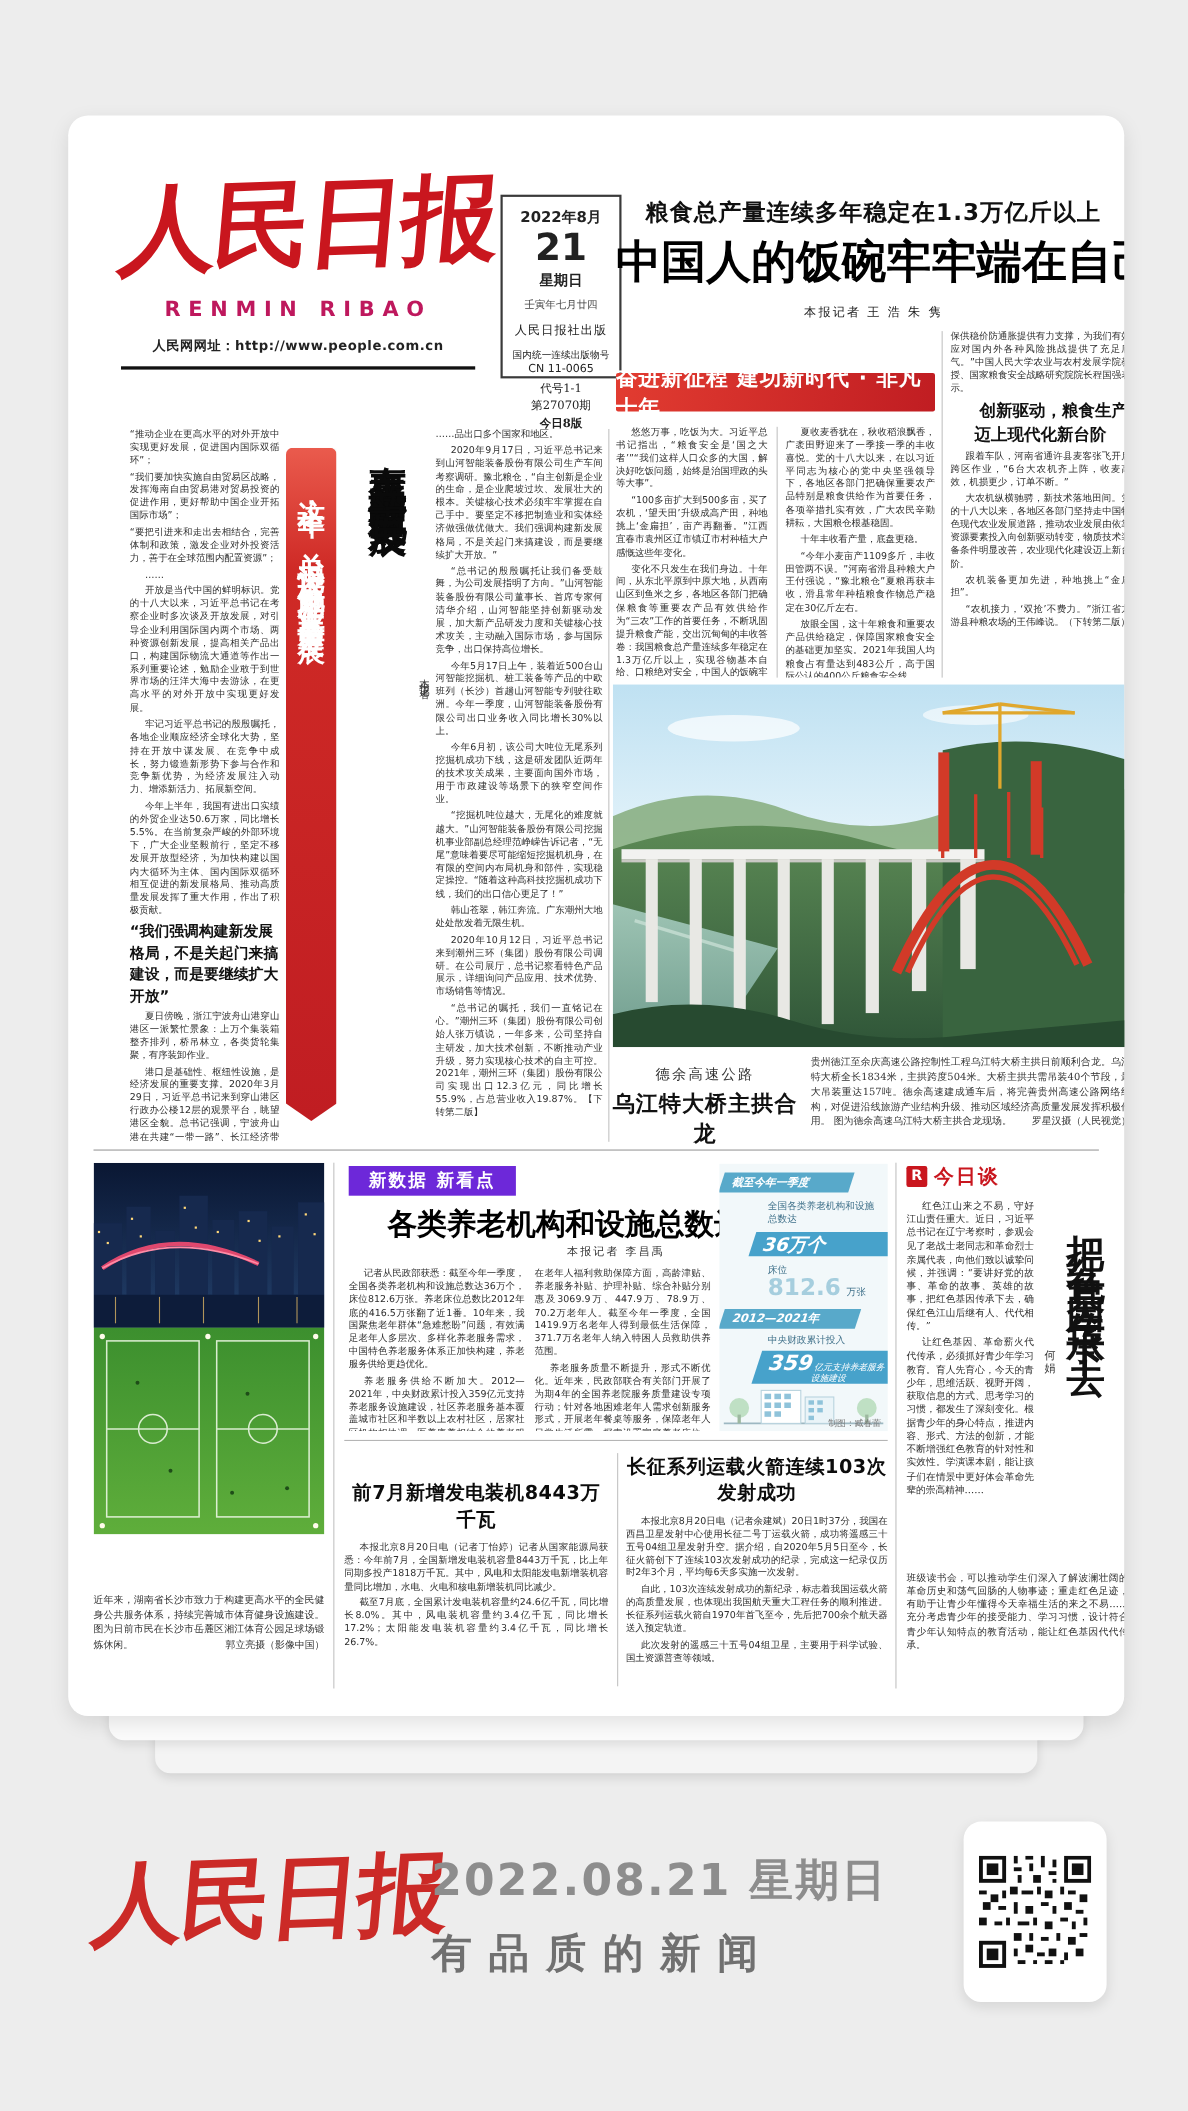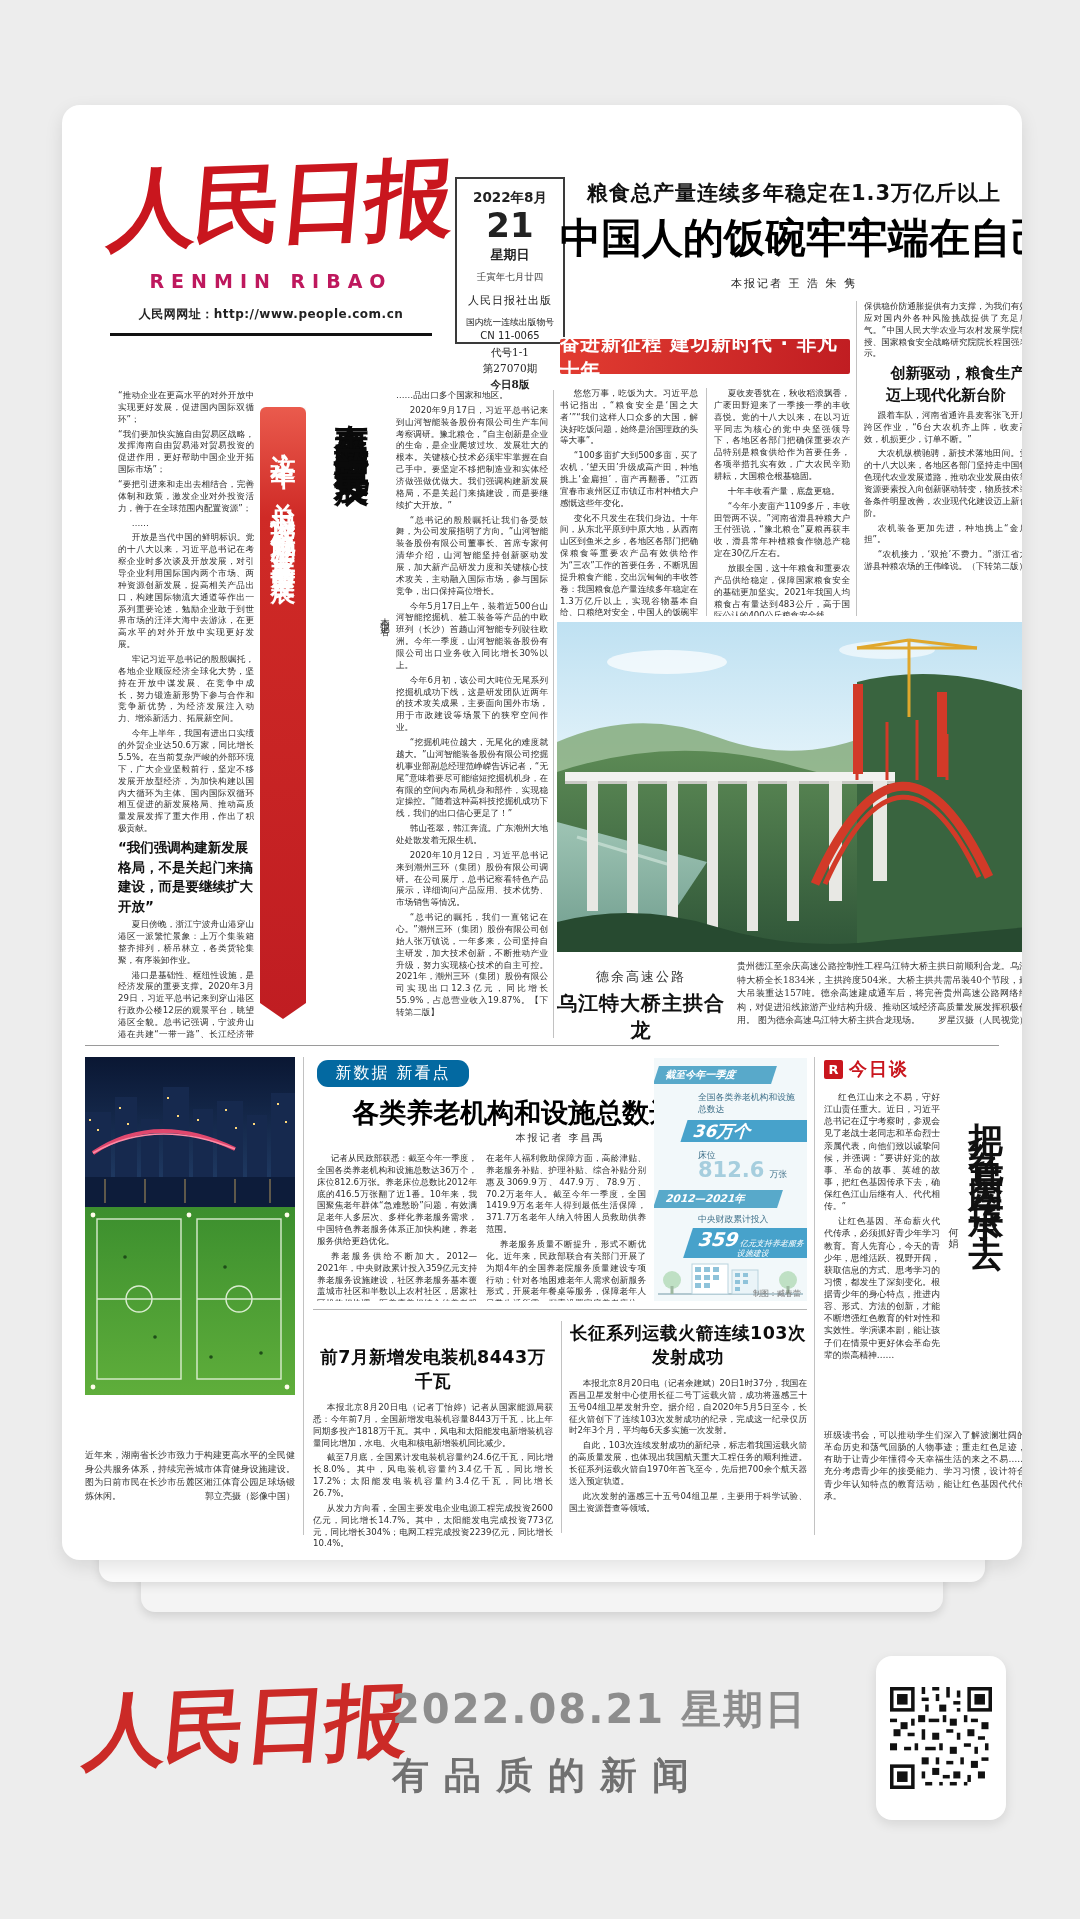--- a/index.html
+++ b/index.html
@@ -24,21 +24,21 @@
   .brand-url{font-size:12px;font-weight:600;color:#222;text-align:center;margin-top:14px;letter-spacing:.5px;}
   .datebox{border:2px solid #3a3a3a;text-align:center;color:#222;padding:10px 4px;box-sizing:border-box;}
   .lead-kicker{font-size:21px;font-weight:800;color:#101010;text-align:center;letter-spacing:1px;}
   .lead-headline{font-size:41px;font-weight:900;color:#000;text-align:center;letter-spacing:0px;margin-top:4px;white-space:nowrap;}
   .lead-byline{font-size:11px;text-align:center;margin-top:10px;color:#222;letter-spacing:2px;}
   .banner{background:linear-gradient(100deg,#e23c31,#c01d22);color:#fff;font-weight:800;font-size:19.5px;display:flex;align-items:center;justify-content:center;letter-spacing:1px;border-radius:2px;}
   .subhead{font-weight:800;color:#111;font-size:12.5px;line-height:1.45;text-align:center;margin:6px 0;text-indent:0;}
   .ribbon{background:linear-gradient(180deg,#ea5b4d 0%,#cf2a26 18%,#c01d22 100%);clip-path:polygon(0 0,100% 0,100% 97.4%,50% 100%,0 97.4%);border-radius:6px 6px 0 0;display:flex;justify-content:center;box-shadow:2px 3px 5px rgba(0,0,0,.18);}
   .ribbon-text{writing-mode:vertical-rl;color:#fff;font-weight:800;font-size:25px;letter-spacing:6px;margin-top:26px;}
   .feat-headline{writing-mode:vertical-rl;font-size:35px;font-weight:900;color:#0a0a0a;letter-spacing:3px;line-height:1.0;}
-  .tagbox{background:#0369a1;color:#fff;font-weight:400;font-size:16px;display:flex;align-items:center;justify-content:center;letter-spacing:2px;border-radius:11px;}
+  .tagbox{background:#6d28d9;color:#fff;font-weight:700;font-size:16px;display:flex;align-items:center;justify-content:center;letter-spacing:2px;}
   .art-head{font-size:17.5px;font-weight:900;color:#0c0c0c;text-align:center;letter-spacing:.5px;}
   .cap{font-size:9px;line-height:1.5;text-align:justify;color:#333;}
   .talk-label{color:#c9161e;font-weight:800;font-size:18px;letter-spacing:2px;}
   .talk-logo{width:19px;height:19px;background:#c9161e;color:#fff;font-weight:900;font-size:13px;display:flex;align-items:center;justify-content:center;border-radius:2px;}
   .talk-headline{writing-mode:vertical-rl;font-size:35px;font-weight:900;color:#111;letter-spacing:14px;}
   
   .ig{background:#f2f8fa;overflow:hidden;}
   .ig .band{background:#58a9ca;color:#fff;font-weight:800;transform:skewX(-18deg);display:flex;align-items:center;padding:0 10px;}
   .ig .bigband{background:#47a2cb;color:#fff;transform:skewX(-18deg);display:flex;align-items:baseline;padding:0 10px;}
   .ig .blue-label{color:#40718a;font-size:8.8px;line-height:1.35;}
@@ -352,21 +352,20 @@
       <div style="position:absolute;right:6px;bottom:2px;font-size:8px;color:#777;">制图：臧春蕾</div>
     </div>
 
     <div class="abs hrule" style="left:251px;top:1204px;width:494px;background:#b5b5b5;"></div>
 
     <div class="abs" style="left:251px;top:1216px;width:240px;margin-top:24px;">
       <div class="art-head">前7月新增发电装机8443万千瓦</div>
       <div class="txt" style="margin-top:9px;height:180px;">
         <p>本报北京8月20日电（记者丁怡婷）记者从国家能源局获悉：今年前7月，全国新增发电装机容量8443万千瓦，比上年同期多投产1818万千瓦。其中，风电和太阳能发电新增装机容量同比增加，水电、火电和核电新增装机同比减少。</p>
         <p>截至7月底，全国累计发电装机容量约24.6亿千瓦，同比增长8.0%。其中，风电装机容量约3.4亿千瓦，同比增长17.2%；太阳能发电装机容量约3.4亿千瓦，同比增长26.7%。</p>
-        <p>从发力方向看，全国主要发电企业电源工程完成投资2600亿元，同比增长14.7%。其中，太阳能发电完成投资773亿元，同比增长304%；电网工程完成投资2239亿元，同比增长10.4%。</p>
       </div>
     </div>
     <div class="abs vrule" style="left:499px;top:1216px;height:212px;"></div>
 
     <div class="abs" style="left:507px;top:1216px;width:238px;">
       <div class="art-head">长征系列运载火箭连续103次发射成功</div>
       <div class="txt" style="margin-top:9px;height:180px;">
         <p>本报北京8月20日电（记者余建斌）20日1时37分，我国在西昌卫星发射中心使用长征二号丁运载火箭，成功将遥感三十五号04组卫星发射升空。据介绍，自2020年5月5日至今，长征火箭创下了连续103次发射成功的纪录，完成这一纪录仅历时2年3个月，平均每6天多实施一次发射。</p>
         <p>自此，103次连续发射成功的新纪录，标志着我国运载火箭的高质量发展，也体现出我国航天重大工程任务的顺利推进。长征系列运载火箭自1970年首飞至今，先后把700余个航天器送入预定轨道。</p>
         <p>此次发射的遥感三十五号04组卫星，主要用于科学试验、国土资源普查等领域。</p>

